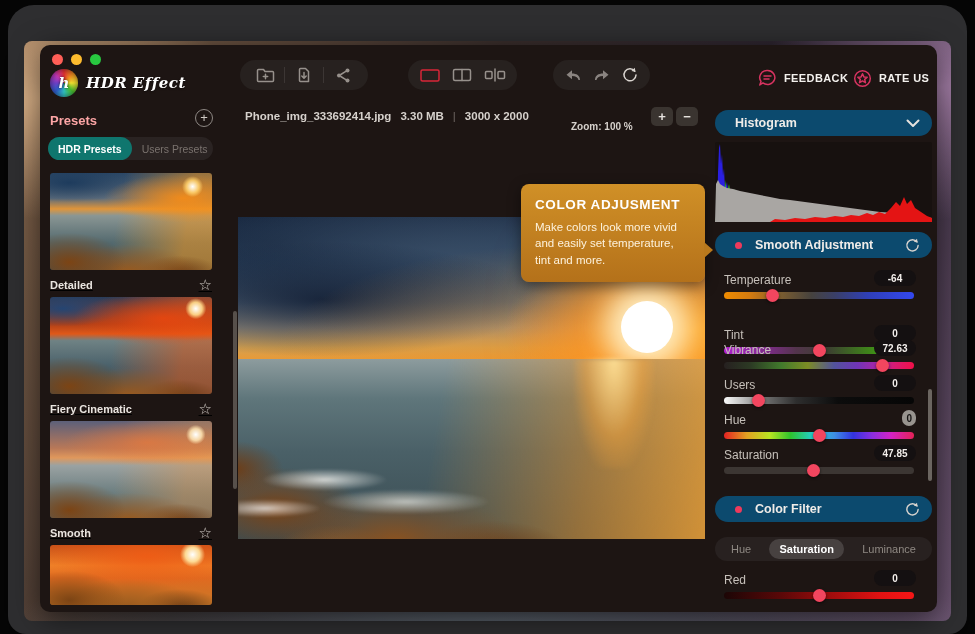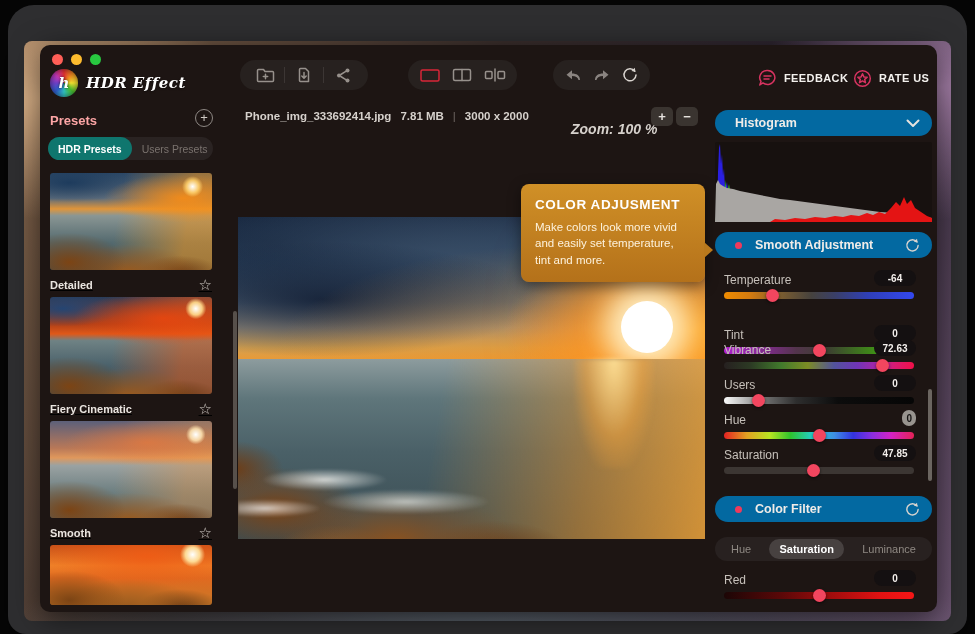--- a/index.html
+++ b/index.html
@@ -96,21 +96,21 @@
   .prow { display:flex; align-items:center; justify-content:space-between; margin-top:7px; }
   .pname { font-size:11px; font-weight:700; color:#eae5e0; }
   .pstar { font-size:15px; color:#cfc9c4; line-height:1; }
   .side-scroll { position:absolute; left:193px; top:266px; width:4px; height:178px;
     border-radius:2px; background:#57504b; }
 
   
   .fileinfo { position:absolute; left:205px; top:65px; display:flex; gap:9px; align-items:center;
     font-size:11.5px; color:#d6d1cc; font-weight:600; }
   .fileinfo .dim-sep { color:#6f6863; font-weight:400; }
-  .zoomlabel { position:absolute; left:531px; top:76px; font-size:14px; color:#d6d1cc; font-weight:600;font-style:italic; }
+  .zoomlabel { position:absolute; left:531px; top:76px; font-size:10px; color:#d6d1cc; font-weight:600; }
   .zbtn { position:absolute; top:62px; width:22px; height:19px; background:#3a3430; border-radius:5px;
     color:#e6e2de; font-size:13px; font-weight:700; display:flex; align-items:center;
     justify-content:center; line-height:1; }
 
   
   .canvas { position:absolute; left:198px; top:172px; width:467px; height:322px; overflow:hidden; background:#1a2330; }
   .sky { position:absolute; left:0; top:0; right:0; height:44%;
     background:
       radial-gradient(ellipse 240px 110px at 97% 80%, rgba(255,170,40,.95), rgba(255,130,20,.55) 45%, rgba(255,130,20,0) 78%),
       radial-gradient(ellipse 420px 160px at 72% 100%, rgba(238,148,40,.5), rgba(238,148,40,0) 72%),
@@ -145,21 +145,21 @@
   
   .tooltip { position:absolute; left:481px; top:139px; width:184px; border-radius:8px;
     background:linear-gradient(180deg,#d09027 0%,#b4711a 100%); padding:13px 14px 14px;
     box-shadow:0 4px 14px rgba(0,0,0,.45); z-index:5; }
   .tooltip::after { content:""; position:absolute; right:-8px; top:58px; width:0; height:0;
     border-top:8px solid transparent; border-bottom:8px solid transparent; border-left:9px solid #b9791d; }
   .tt-title { color:#fff; font-weight:700; font-size:13.5px; letter-spacing:.6px; }
   .tt-body { color:#fdf2dd; font-size:11.5px; line-height:1.42; margin-top:7px; }
 
   
-  .pill { position:absolute; left:675px; width:217px; height:26px; background:#0369a1;
+  .pill { position:absolute; left:675px; width:217px; height:26px; background:#0c4a6e;
     border-radius:14px; display:flex; align-items:center; padding:0 12px; }
   .ptitle { font-size:12.5px; color:#f0ece8; font-weight:600; }
   .dot { width:7px; height:7px; border-radius:50%; background:#ef3a5c; margin:0 13px 0 8px; }
   .pill .right-ic { margin-left:auto; display:flex; align-items:center; }
 
   .hist { position:absolute; left:675px; top:97px; width:217px; height:80px; background:#17110f;
     border-radius:2px; }
   .hist svg { width:100%; height:100%; display:block; }
 
   .srow { position:absolute; left:684px; width:190px; height:30px; }
@@ -317,21 +317,21 @@
             <div class="pstar">☆</div>
           </div>
         </div>
         <div class="pcard" style="top:500px;">
           <div class="thumb th4" style="height:60px;"></div>
         </div>
         <div class="side-scroll"></div>
 
         <div class="fileinfo">
           <span>Phone_img_333692414.jpg</span>
-          <span>7.81 MB</span>
+          <span>3.30 MB</span>
           <span class="dim-sep">|</span>
           <span>3000 x 2000</span>
         </div>
         <div class="zoomlabel">Zoom: 100 %</div>
         <div class="zbtn" style="left:611px;">+</div>
         <div class="zbtn" style="left:636px;">−</div>
 
         <div class="canvas">
           <div class="sky"></div>
           <div class="sun"></div>

